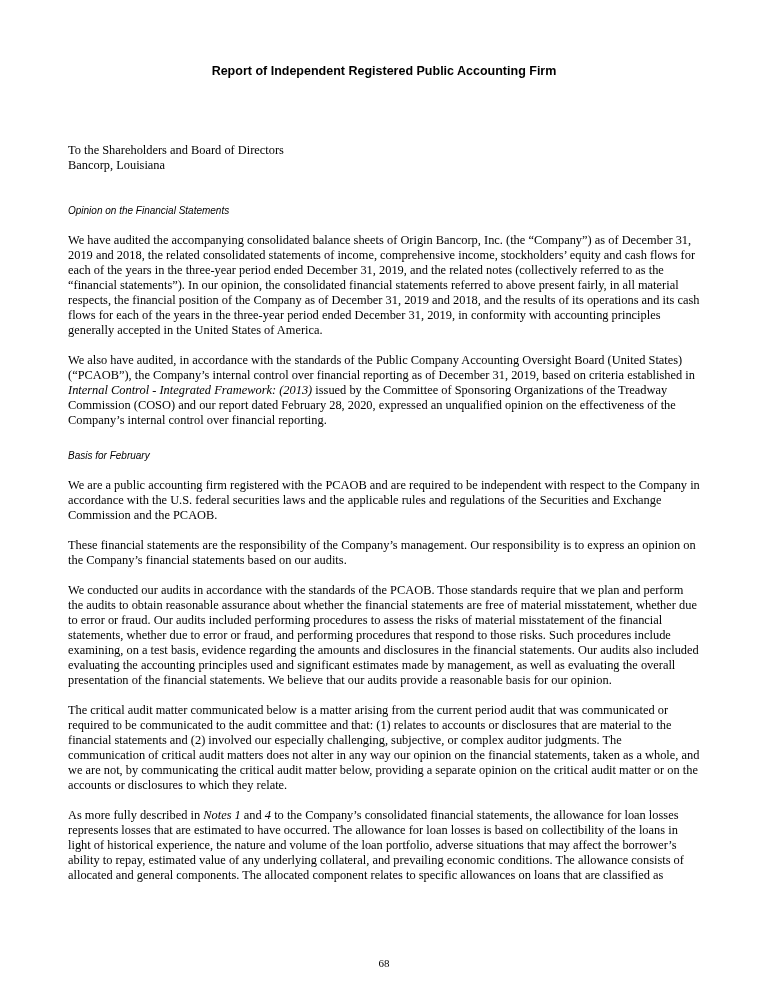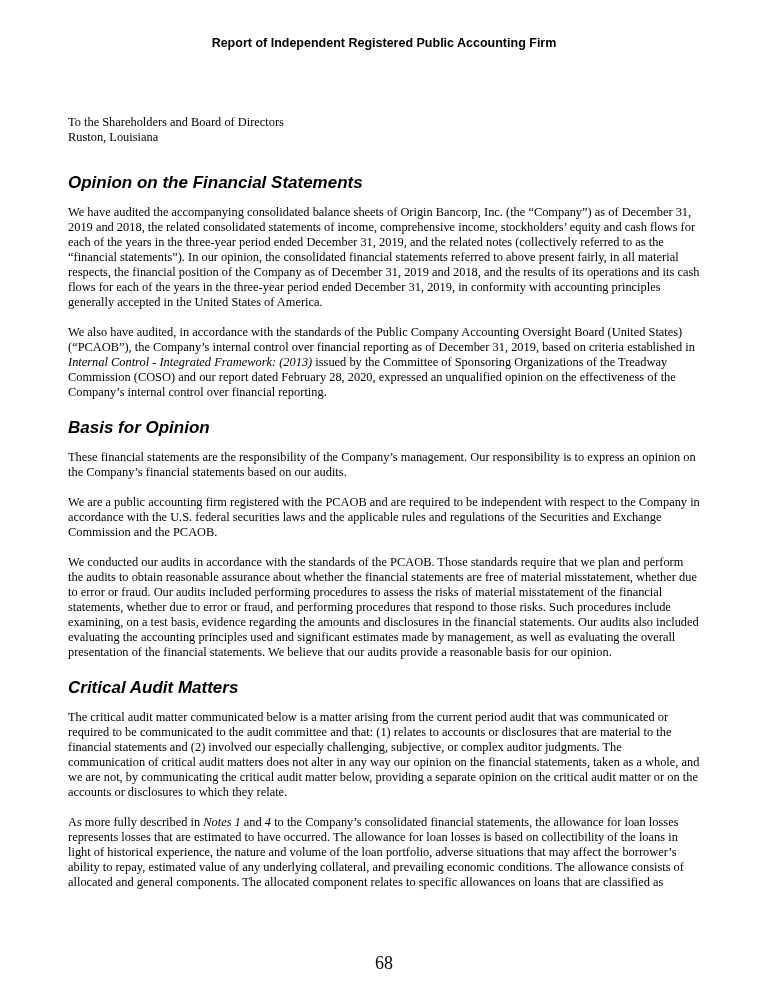--- a/index.html
+++ b/index.html
@@ -8,21 +8,21 @@
     background: #ffffff;
   }
   .page {
     position: relative;
     width: 768px;
     height: 993px;
     margin: 0 auto;
     background: #ffffff;
     color: #000000;
     box-sizing: border-box;
-    padding: 36px 68px 0 68px;
+    padding: 64px 68px 0 68px;
     font-family: "Liberation Serif", serif;
     font-size: 12.4px;
     line-height: 15px;
     overflow: hidden;
   }
   .doc-title {
     font-family: "Liberation Sans", sans-serif;
     font-weight: bold;
     font-style: normal;
     font-size: 12.5px;
@@ -31,70 +31,69 @@
     margin: 0;
   }
   .address-block {
     margin: 64px 0 30px 0;
   }
   .address-block div {
     line-height: 15px;
   }
   .section-heading {
     font-family: "Liberation Sans", sans-serif;
-    font-weight: bold;
+    font-weight: normal;
     font-style: italic;
-    font-size: 17px;
+    font-size: 10px;
     line-height: 15px;
     margin: 20px 0 14px 0;
   }
   p.body-para {
     margin: 15px 0;
     text-align: left;
   }
   p.body-para i {
     font-style: italic;
     text-align: center;
   }
   .page-number {
     position: absolute;
     left: 0;
     bottom: 22px;
     width: 100%;
     text-align: center;
-    font-size: 18px;
+    font-size: 11px;
   }
 </style>
 </head>
 <body>
 
 <div class="page">
 
   <h1 class="doc-title">Report of Independent Registered Public Accounting Firm</h1>
 
   <div class="address-block">
     <div>To the Shareholders and Board of Directors</div>
-    <div>Ruston, Louisiana</div>
+    <div>Bancorp, Louisiana</div>
   </div>
 
   <h2 class="section-heading">Opinion on the Financial Statements</h2>
 
   <p class="body-para">We have audited the accompanying consolidated balance sheets of Origin Bancorp, Inc. (the “Company”) as of December 31, 2019 and 2018, the related consolidated statements of income, comprehensive income, stockholders’ equity and cash flows for each of the years in the three-year period ended December 31, 2019, and the related notes (collectively referred to as the “financial statements”). In our opinion, the consolidated financial statements referred to above present fairly, in all material respects, the financial position of the Company as of December 31, 2019 and 2018, and the results of its operations and its cash flows for each of the years in the three-year period ended December 31, 2019, in conformity with accounting principles generally accepted in the United States of America.</p>
 
   <p class="body-para"><span>We also have audited, in accordance with the standards of the Public Company Accounting Oversight Board (United States) (“PCAOB”), the Company’s internal control over financial reporting as of December 31, 2019, based on criteria established in </span><i>Internal Control - Integrated Framework: (2013)</i><span> issued by the Committee of Sponsoring Organizations of the Treadway Commission (COSO) and our report dated February 28, 2020, expressed an unqualified opinion on the effectiveness of the Company’s internal control over financial reporting.</span></p>
 
-  <h2 class="section-heading">Basis for Opinion</h2>
+  <h2 class="section-heading">Basis for February</h2>
+
+  <p class="body-para">We are a public accounting firm registered with the PCAOB and are required to be independent with respect to the Company in accordance with the U.S. federal securities laws and the applicable rules and regulations of the Securities and Exchange Commission and the PCAOB.</p>
 
   <p class="body-para">These financial statements are the responsibility of the Company’s management. Our responsibility is to express an opinion on the Company’s financial statements based on our audits.</p>
 
-  <p class="body-para">We are a public accounting firm registered with the PCAOB and are required to be independent with respect to the Company in accordance with the U.S. federal securities laws and the applicable rules and regulations of the Securities and Exchange Commission and the PCAOB.</p>
-
   <p class="body-para">We conducted our audits in accordance with the standards of the PCAOB. Those standards require that we plan and perform the audits to obtain reasonable assurance about whether the financial statements are free of material misstatement, whether due to error or fraud. Our audits included performing procedures to assess the risks of material misstatement of the financial statements, whether due to error or fraud, and performing procedures that respond to those risks. Such procedures include examining, on a test basis, evidence regarding the amounts and disclosures in the financial statements. Our audits also included evaluating the accounting principles used and significant estimates made by management, as well as evaluating the overall presentation of the financial statements. We believe that our audits provide a reasonable basis for our opinion.</p>
 
-  <h2 class="section-heading">Critical Audit Matters</h2>
 
   <p class="body-para">The critical audit matter communicated below is a matter arising from the current period audit that was communicated or required to be communicated to the audit committee and that: (1) relates to accounts or disclosures that are material to the financial statements and (2) involved our especially challenging, subjective, or complex auditor judgments. The communication of critical audit matters does not alter in any way our opinion on the financial statements, taken as a whole, and we are not, by communicating the critical audit matter below, providing a separate opinion on the critical audit matter or on the accounts or disclosures to which they relate.</p>
 
   <p class="body-para"><span>As more fully described in </span><i>Notes 1</i><span> and </span><i>4</i><span> to the Company’s consolidated financial statements, the allowance for loan losses represents losses that are estimated to have occurred. The allowance for loan losses is based on collectibility of the loans in light of historical experience, the nature and volume of the loan portfolio, adverse situations that may affect the borrower’s ability to repay, estimated value of any underlying collateral, and prevailing economic conditions. The allowance consists of allocated and general components. The allocated component relates to specific allowances on loans that are classified as</span></p>
 
   <div class="page-number">68</div>
 
 </div>
 
 </body></html>

